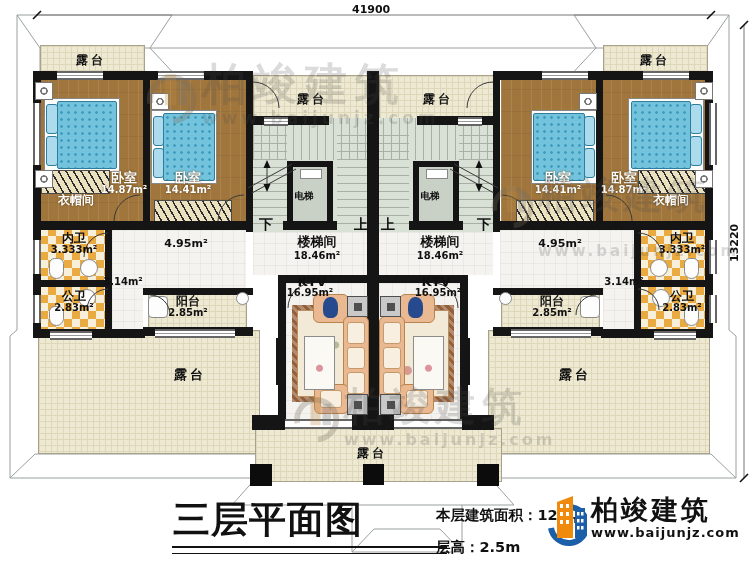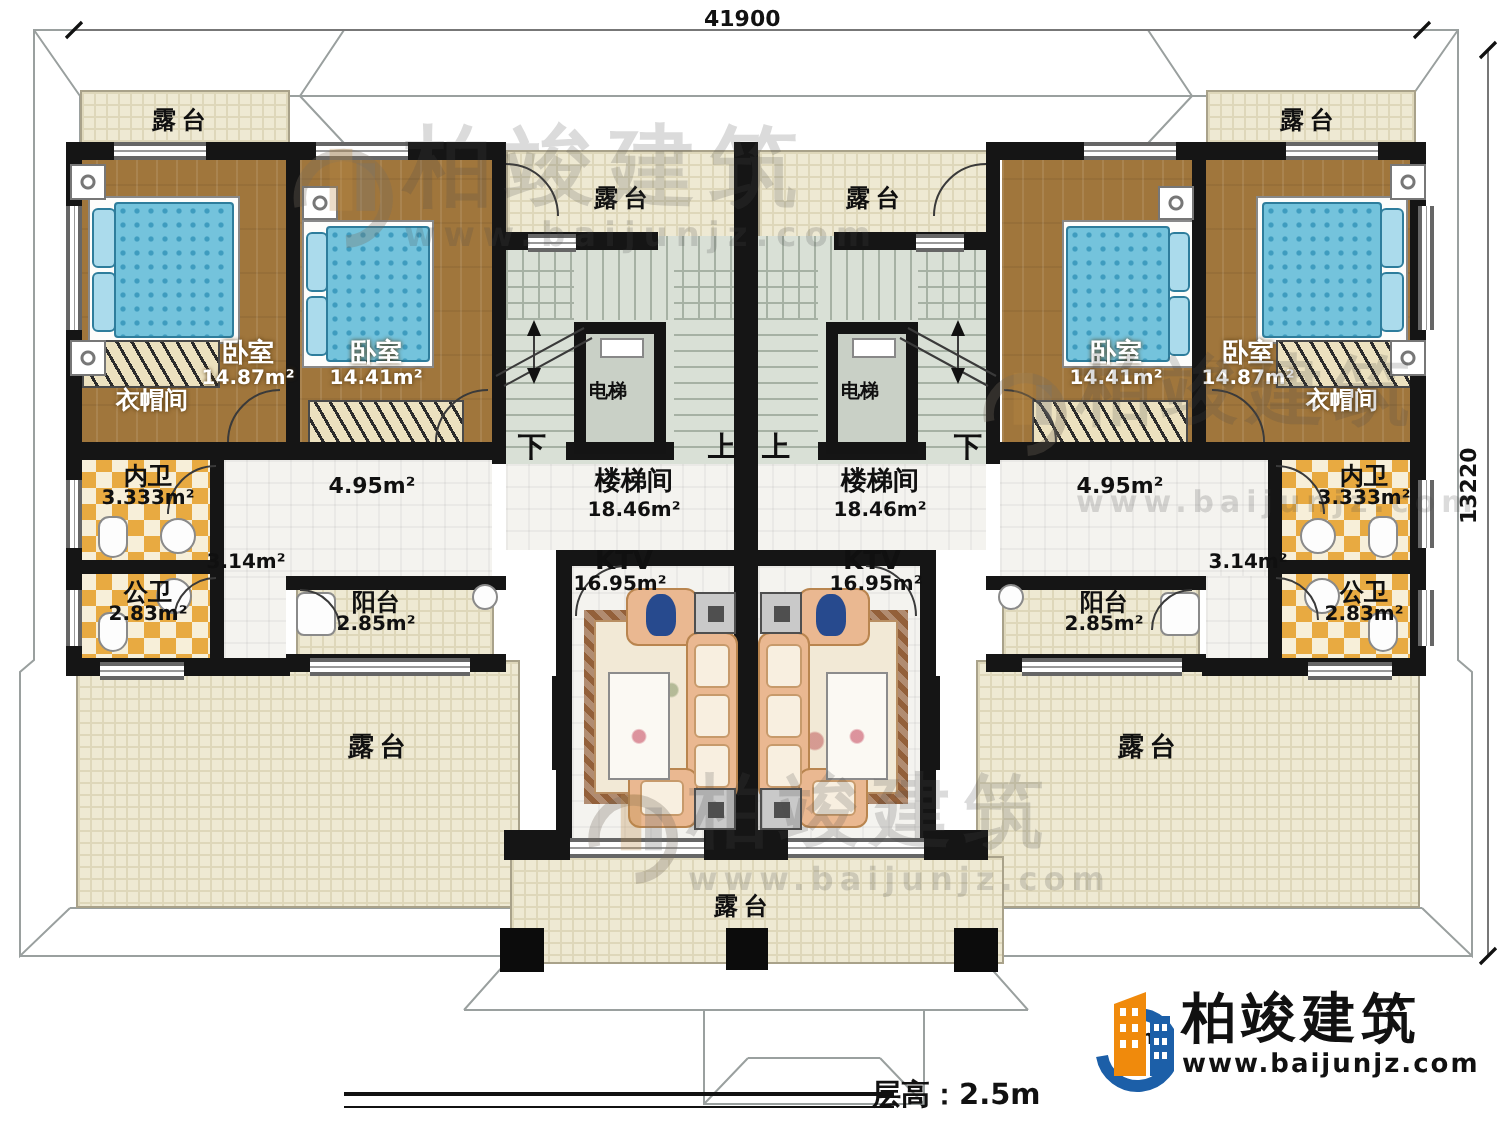--- a/index.html
+++ b/index.html
@@ -360,23 +360,27 @@
         <rect x="37" y="19" width="9" height="23" fill="rgba(120,120,120,.30)"></rect>
       </svg>
       <div>
         <div class="chars" style="font-size:40px;letter-spacing:6px;">柏竣建筑</div>
         <div class="url" style="font-size:16px;letter-spacing:3px;margin-top:4px;">www.baijunjz.com</div>
       </div>
     </div>
   </div>
 
   <div class="titleblock" style="left:173px;top:500px;display:flex;align-items:flex-end;">
+    <span style="font-size:37px;font-weight:600;letter-spacing:1px;line-height:1.1;">三层平面图</span>
   </div>
   <div class="titleblock" style="left:172px;top:546px;width:275px;height:5px;border-top:2.5px solid #111;border-bottom:1.5px solid #111;"></div>
 
+  <div class="titleblock" style="left:436px;top:506px;font-size:14.5px;font-weight:700;">
+    <span>本层建筑面积：</span><span>12</span>
+  </div>
   <div class="titleblock" style="left:570px;top:514px;font-size:10px;font-weight:700;">m²</div>
   <div class="titleblock" style="left:436px;top:538px;font-size:14.5px;font-weight:700;">
     <span>层高：</span><span>2.5m</span>
   </div>
 
   <div class="logo" style="left:543px;top:494px;">
     <svg width="44" height="58" viewBox="0 0 44 58">
       <path d="M8,34 A18,18 0 1 0 26,13" stroke="#1c5fa8" stroke-width="6" fill="none"></path>
       <path d="M14,8 L30,2 L30,44 L14,44 Z" fill="#f08a0c"></path>
       <rect x="17" y="10" width="3" height="4" fill="#fff"></rect>

